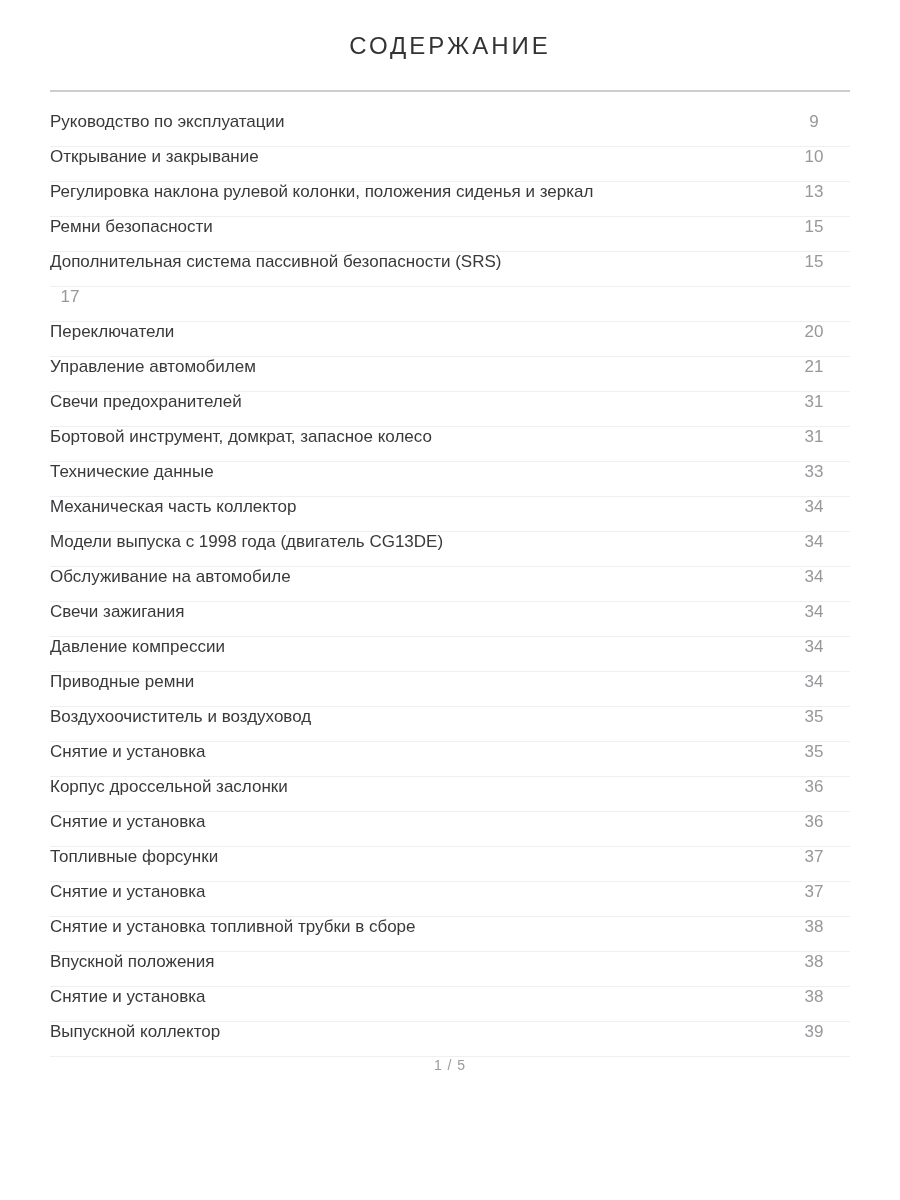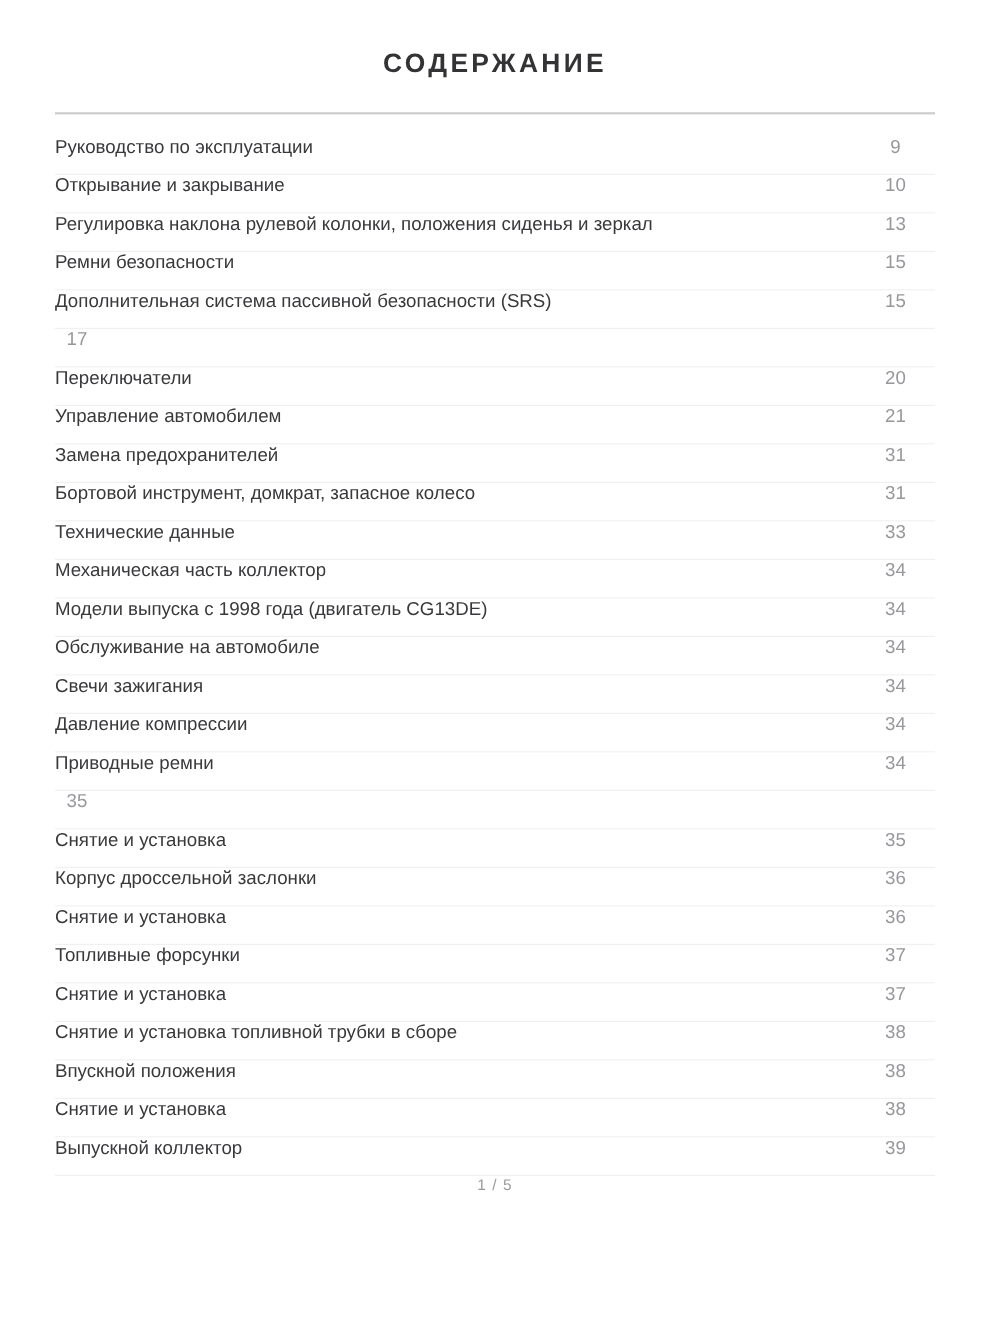--- a/index.html
+++ b/index.html
@@ -12,24 +12,24 @@
     position: relative;
     width: 900px;
     height: 1200px;
     margin: 0 auto;
     background: #ffffff;
     box-sizing: border-box;
     padding: 0 50px;
     overflow: hidden;
   }
   .toc-title {
-    margin-top: 44px;
+    margin-top: 32px;
     text-align: center;
     font-size: 24px;
-    font-weight: 700;
+    font-weight: 400;
     letter-spacing: 3px;
     color: #333336;
     line-height: 28px;
   }
   .title-rule {
     margin-top: 30px;
     height: 2px;
     background: #cdcdcd;
   }
   .toc-list {
@@ -108,21 +108,21 @@
     <span class="toc-page">20</span>
   </div>
 
   <div class="toc-row">
     <span class="toc-label">Управление автомобилем</span>
     <span class="toc-page">21</span>
   </div>
 
 
   <div class="toc-row">
-    <span class="toc-label">Замена предохранителей</span>
+    <span class="toc-label">Свечи предохранителей</span>
     <span class="toc-page">31</span>
   </div>
 
   <div class="toc-row">
     <span class="toc-label">Бортовой инструмент, домкрат, запасное колесо</span>
     <span class="toc-page">31</span>
   </div>
 
   <div class="toc-row">
     <span class="toc-label">Технические данные</span>
@@ -153,20 +153,21 @@
     <span class="toc-label">Давление компрессии</span>
     <span class="toc-page">34</span>
   </div>
 
   <div class="toc-row">
     <span class="toc-label">Приводные ремни</span>
     <span class="toc-page">34</span>
   </div>
 
   <div class="toc-row">
+    <span class="toc-label">Воздухоочиститель и воздуховод</span>
     <span class="toc-page">35</span>
   </div>
 
   <div class="toc-row">
     <span class="toc-label">Снятие и установка</span>
     <span class="toc-page">35</span>
   </div>
 
   <div class="toc-row">
     <span class="toc-label">Корпус дроссельной заслонки</span>

